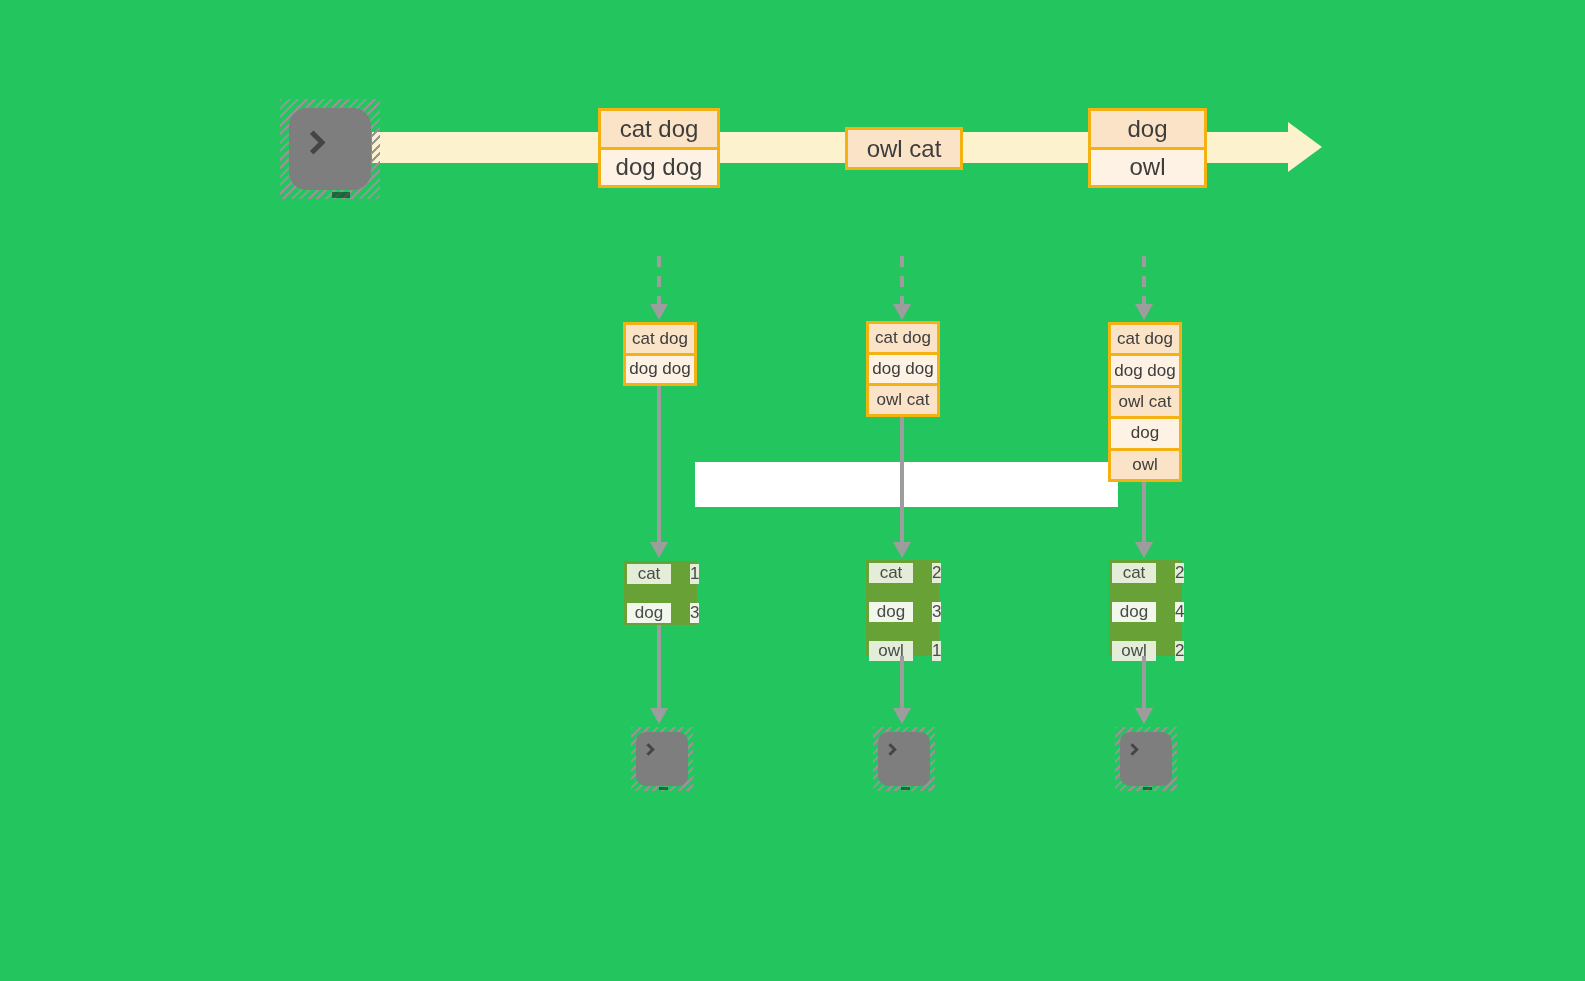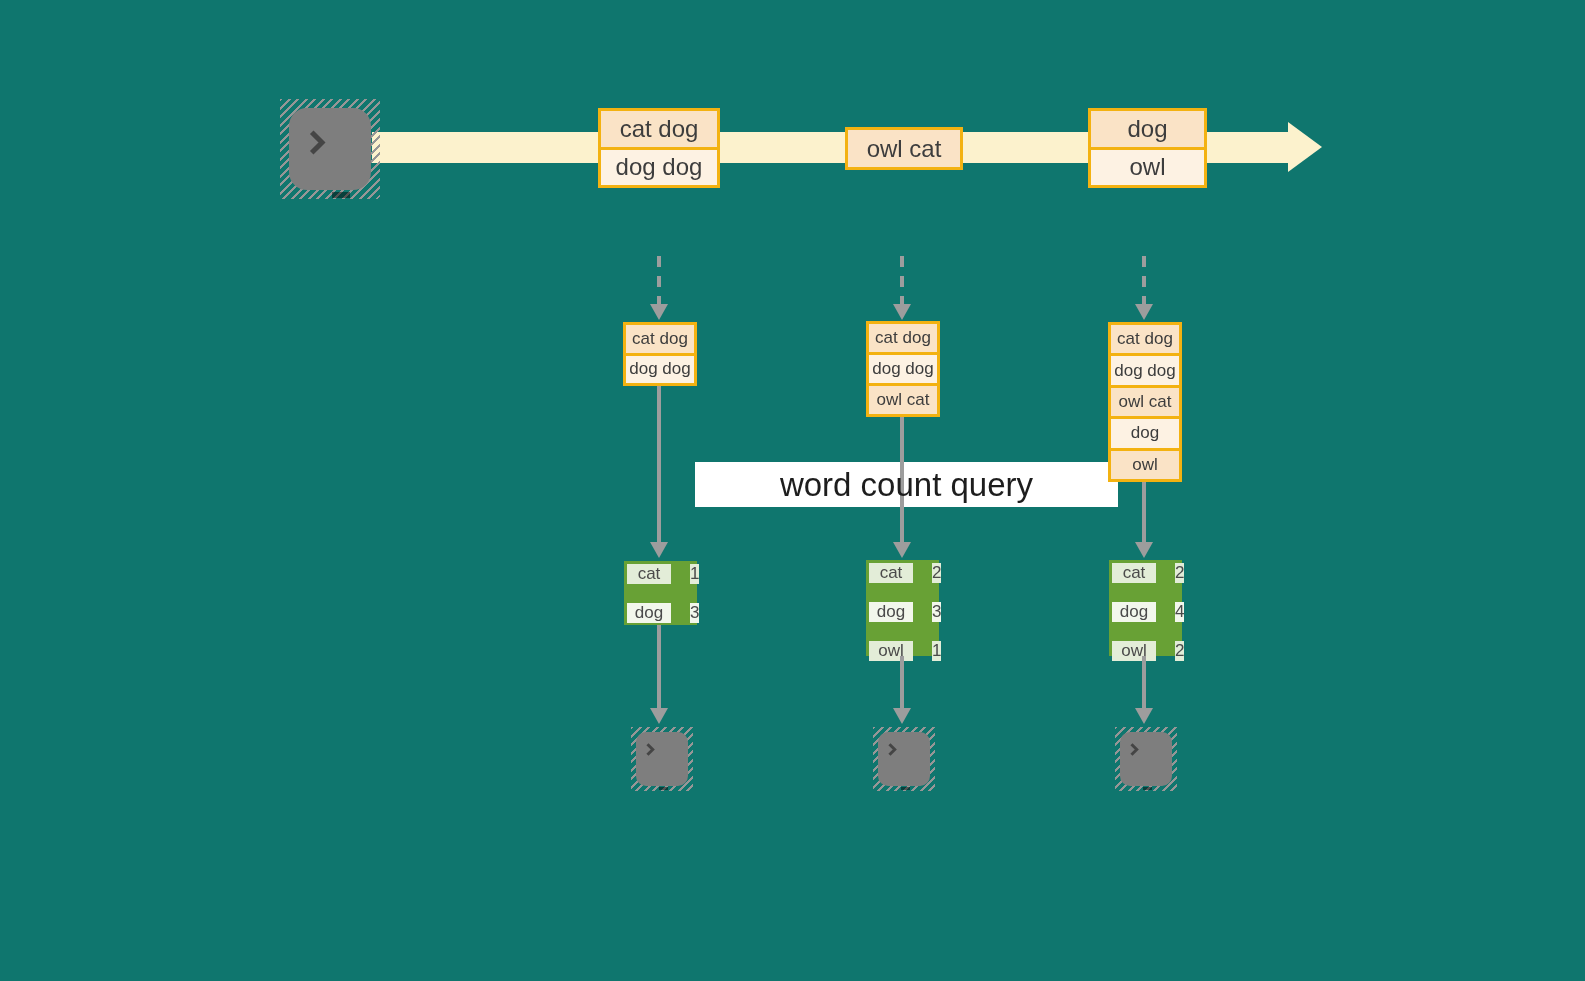--- a/index.html
+++ b/index.html
@@ -8,21 +8,21 @@
     --peach:#fae3c6;
     --cream:#fdf2e3;
     --green:#68a135;
     --cellA:#e3edd8;
     --cellB:#f2f7ec;
     --gray:#9d9d9d;
     --termgray:#7e7e7e;
     --ink:#3d3d3d;
   }
   html,body{margin:0;padding:0;background:#000;}
-  .stage{position:relative;width:1585px;height:981px;background:#0f766e;
+  .stage{position:relative;width:1585px;height:981px;background:#22c55e;
          font-family:"Liberation Sans",sans-serif;overflow:hidden;}
   .abs{position:absolute;}
 
   
   .band{left:372px;top:132px;width:916px;height:31px;background:var(--band);z-index:1;}
   .band-head{left:1288px;top:122px;width:0;height:0;
              border-top:25px solid transparent;border-bottom:25px solid transparent;
              border-left:34px solid var(--band);z-index:1;}
 
   
@@ -128,21 +128,20 @@
 
   <div class="abs qbg"></div>
 
   <div class="abs line" style="left:657px;top:386px;height:156px"></div>
   <div class="abs head" style="left:650px;top:542px"></div>
   <div class="abs line" style="left:900px;top:417px;height:125px"></div>
   <div class="abs head" style="left:893px;top:542px"></div>
   <div class="abs line" style="left:1142px;top:482px;height:60px"></div>
   <div class="abs head" style="left:1135px;top:542px"></div>
 
-  <div class="abs qtext">word count query</div>
 
   <div class="abs topic" id="topic1">
     <div class="row">cat dog</div>
     <div class="row">dog dog</div>
   </div>
   <div class="abs topic" id="topic2">
     <div class="row">cat dog</div>
     <div class="row">dog dog</div>
     <div class="row">owl cat</div>
   </div>

